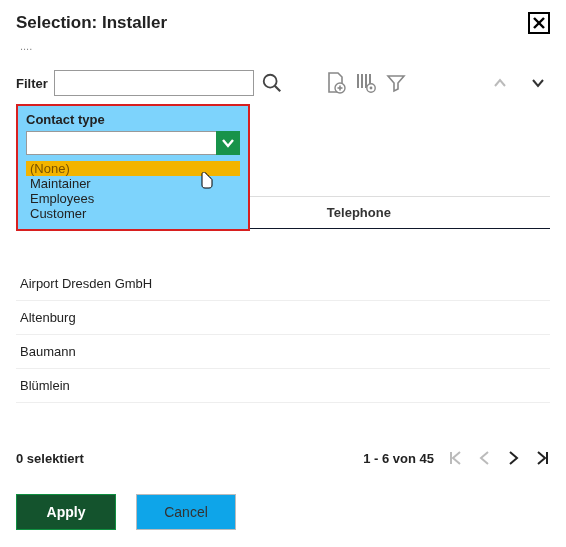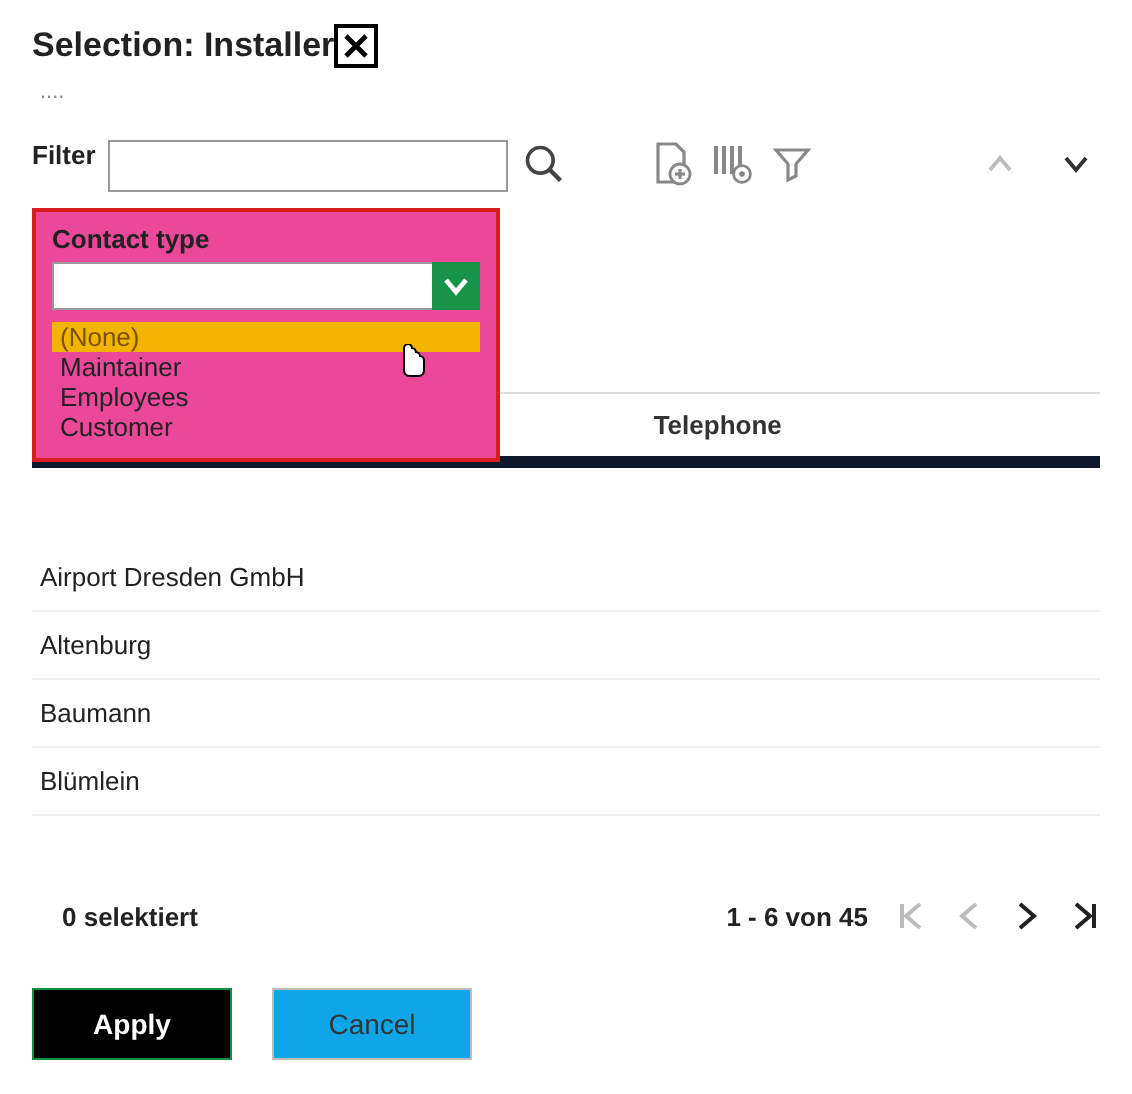--- a/index.html
+++ b/index.html
@@ -9,21 +9,21 @@
     font-size: 13px;
     color: #222;
     width: 566px;
     height: 547px;
     background: #fff;
     position: relative;
     padding: 12px 16px;
   }
   .header {
     display: flex;
-    justify-content: flex-start;
+    justify-content: space-between;
     align-items: center;
     margin-bottom: 6px;
   }
   .header h1 {
     font-size: 17px;
     font-weight: bold;
     margin: 0;
   }
   .close-btn {
     width: 22px;
@@ -35,21 +35,21 @@
     cursor: pointer;
   }
   .breadcrumb {
     height: 18px;
     color: #888;
     font-size: 11px;
     padding-left: 4px;
   }
   .filter-row {
     display: flex;
-    align-items: flex-start;
+    align-items: center;
     gap: 6px;
     margin-top: 12px;
   }
   .filter-label {
     font-weight: bold;
     font-size: 13px;
   }
   .filter-input {
     width: 200px;
     height: 26px;
@@ -71,21 +71,21 @@
     display: flex;
     gap: 14px;
     color: #999;
   }
   .contact-box {
     border: 2px solid #d81f1f;
     padding: 6px 8px 8px 8px;
     width: 234px;
     margin-top: 8px;
     position: relative;
-    background: #ec4899;
+    background: #7dd3fc;
     z-index: 5;
   }
   .contact-label {
     font-weight: bold;
     font-size: 13px;
     margin-bottom: 4px;
     display: block;
   }
   .combo-wrap {
     display: flex;
@@ -129,21 +129,21 @@
   }
   .table-area {
     position: absolute;
     left: 16px;
     right: 16px;
     top: 196px;
   }
   .table-header {
     display: flex;
     border-top: 1px solid #ddd;
-    border-bottom: 6px solid #0f172a;
+    border-bottom: 1px solid #0f172a;
     font-weight: bold;
     font-size: 13px;
     color: #333;
     padding: 8px 4px;
   }
   .col-name { flex: 1.4; }
   .col-tel { flex: 1; }
   .table-row {
     display: flex;
     border-bottom: 1px solid #eee;
@@ -158,21 +158,20 @@
   .footer-row {
     position: absolute;
     left: 16px;
     right: 16px;
     top: 450px;
     display: flex;
     align-items: center;
     justify-content: space-between;
     font-size: 13px;
     font-weight: bold;
-    margin-left: 15px;
   }
   .pager {
     display: flex;
     align-items: center;
     gap: 14px;
     font-weight: bold;
   }
   .pager .nav { cursor: pointer; color: #222; }
   .pager .nav.disabled { color: #bbb; cursor: default; }
   .button-row {
@@ -186,21 +185,21 @@
     min-width: 100px;
     height: 36px;
     display: flex;
     align-items: center;
     justify-content: center;
     font-size: 14px;
     font-weight: bold;
     cursor: pointer;
   }
   .btn.primary {
-    background: #000000;
+    background: #14532d;
     color: #fff;
     border: 1px solid #0f8f40;
   }
   .btn.secondary {
     background: #0ea5e9;
     color: #333;
     border: 1px solid #bbb;
     font-weight: normal;
   }
   svg { display: block; }

